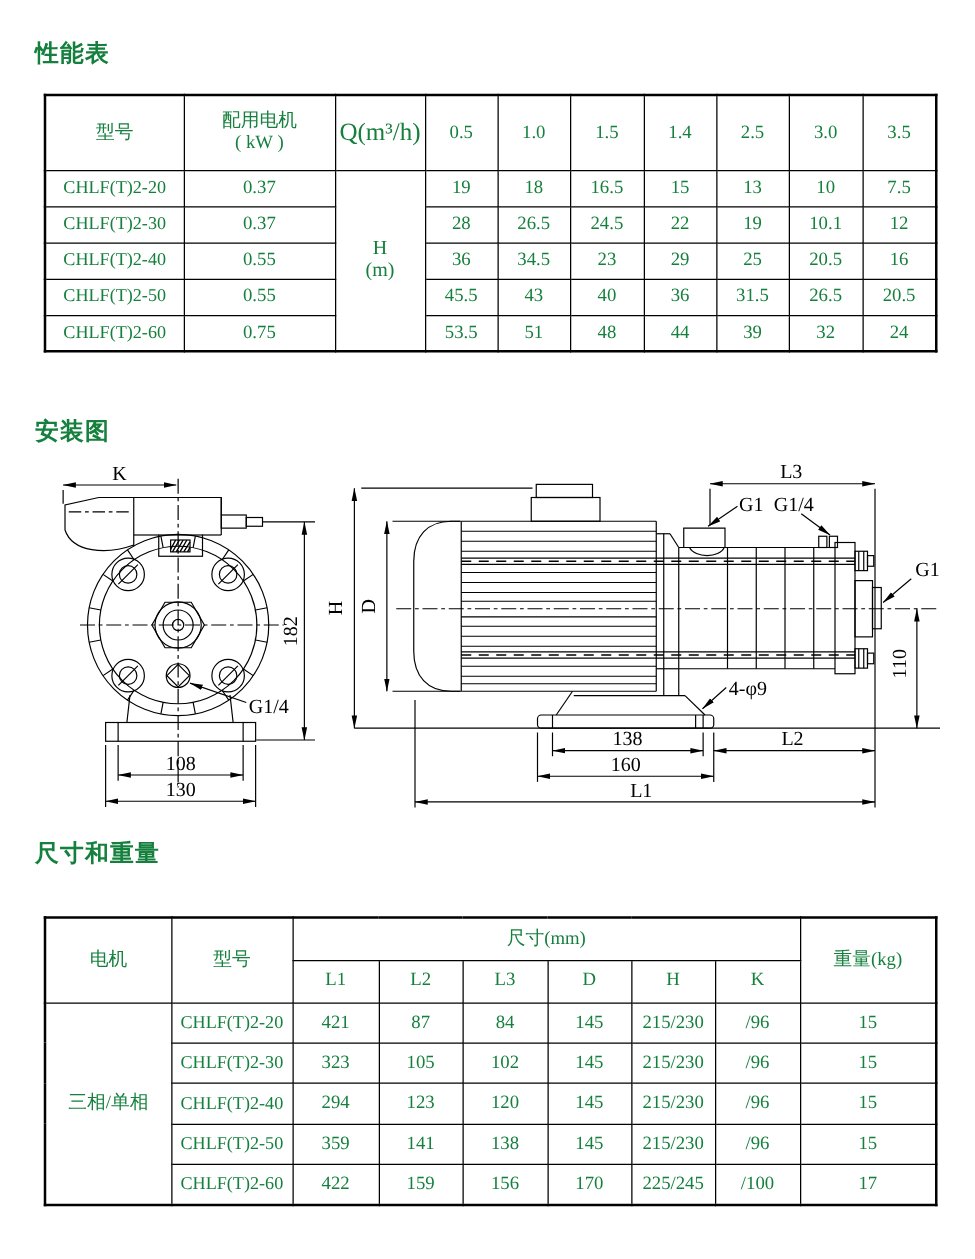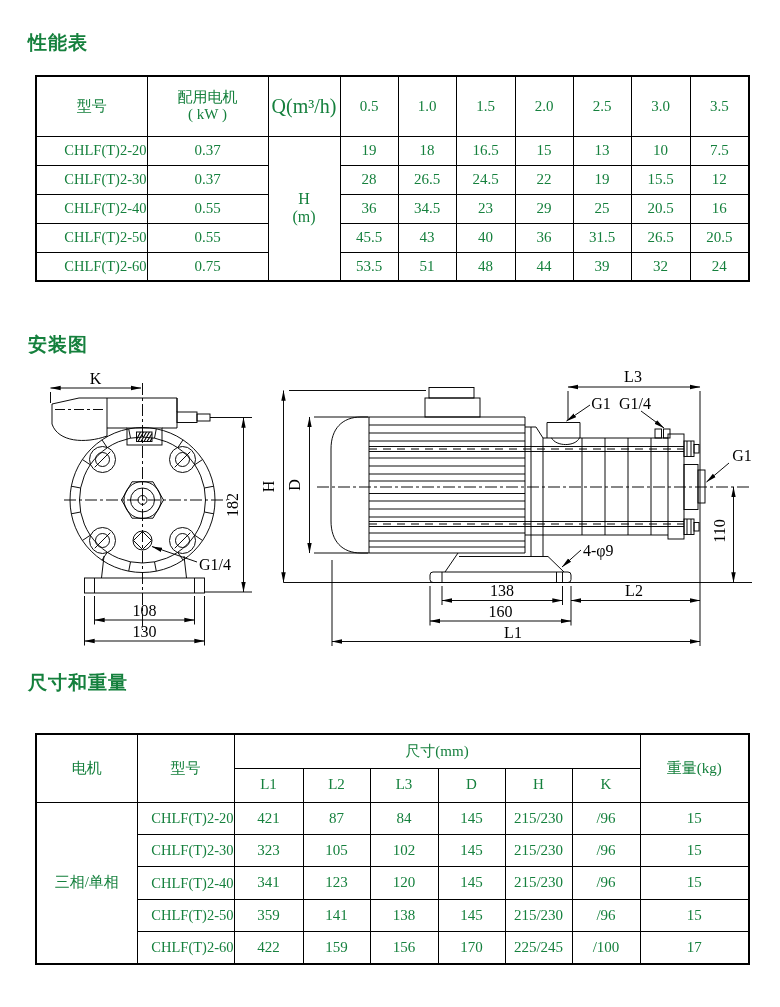--- a/index.html
+++ b/index.html
@@ -6,21 +6,21 @@
   #page{position:relative;width:780px;height:1007px;background:#ffffff;overflow:hidden;
         font-family:"Liberation Serif",serif;color:#15803d;}
   .sec-title{position:absolute;left:28px;font-family:"Liberation Sans",sans-serif;
              font-weight:700;font-size:19px;letter-spacing:1px;}
   table{position:absolute;border-collapse:collapse;table-layout:fixed;border:2px solid #000;}
   td{border:1px solid #000;text-align:center;vertical-align:middle;padding:0;
      font-family:"Liberation Serif",serif;font-size:15px;line-height:1.15;}
   .t1{left:35px;top:75px;}
   .t2{left:35px;top:733px;}
   .cjk15{font-size:15px;}
-  .model{font-size:14.5px;text-align:right;}
+  .model{font-size:14.5px;}
   svg text{font-family:"Liberation Serif",serif;font-size:16px;fill:#000;}
 </style>
 </head>
 <body>
 
 <div id="page">
 
   <div class="sec-title" style="top:30px">性能表</div>
 
   <table class="t1">
@@ -40,21 +40,21 @@
         <tr style="height:60px">
       <td class="cjk15">型号</td>
       <td class="cjk15">
             <div>配用电机</div>
             <div>( kW )</div>
           </td>
       <td style="font-size:20px">Q(m³/h)</td>
       <td>0.5</td>
       <td>1.0</td>
       <td>1.5</td>
-      <td>2.0</td>
+      <td>1.4</td>
       <td>2.5</td>
       <td>3.0</td>
       <td>3.5</td>
     </tr>
     <tr style="height:29px">
       <td class="model">CHLF(T)2-20</td>
       <td>0.37</td>
       <td rowspan="5" style="font-size:16px">
             <div>H</div>
             <div>(m)</div>
@@ -68,21 +68,21 @@
       <td>7.5</td>
     </tr>
     <tr style="height:29px">
       <td class="model">CHLF(T)2-30</td>
       <td>0.37</td>
       <td>28</td>
       <td>26.5</td>
       <td>24.5</td>
       <td>22</td>
       <td>19</td>
-      <td>15.5</td>
+      <td>10.1</td>
       <td>12</td>
     </tr>
     <tr style="height:29px">
       <td class="model">CHLF(T)2-40</td>
       <td>0.55</td>
       <td>36</td>
       <td>34.5</td>
       <td>23</td>
       <td>29</td>
       <td>25</td>
@@ -328,21 +328,21 @@
       <td>323</td>
       <td>105</td>
       <td>102</td>
       <td>145</td>
       <td>215/230</td>
       <td>/96</td>
       <td>15</td>
     </tr>
     <tr style="height:32.4px">
       <td class="model">CHLF(T)2-40</td>
-      <td>341</td>
+      <td>294</td>
       <td>123</td>
       <td>120</td>
       <td>145</td>
       <td>215/230</td>
       <td>/96</td>
       <td>15</td>
     </tr>
     <tr style="height:32.4px">
       <td class="model">CHLF(T)2-50</td>
       <td>359</td>

